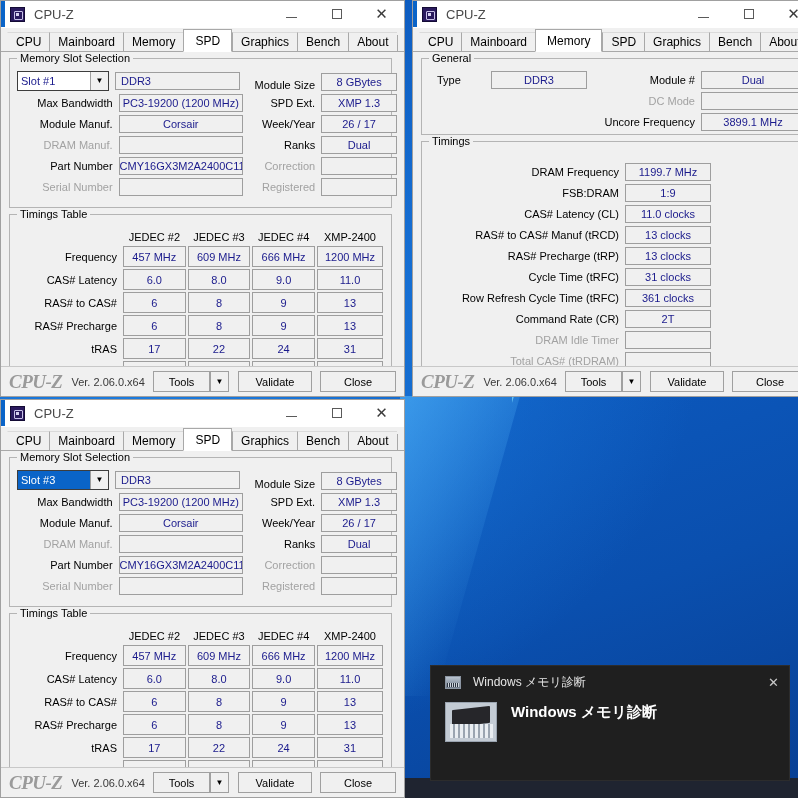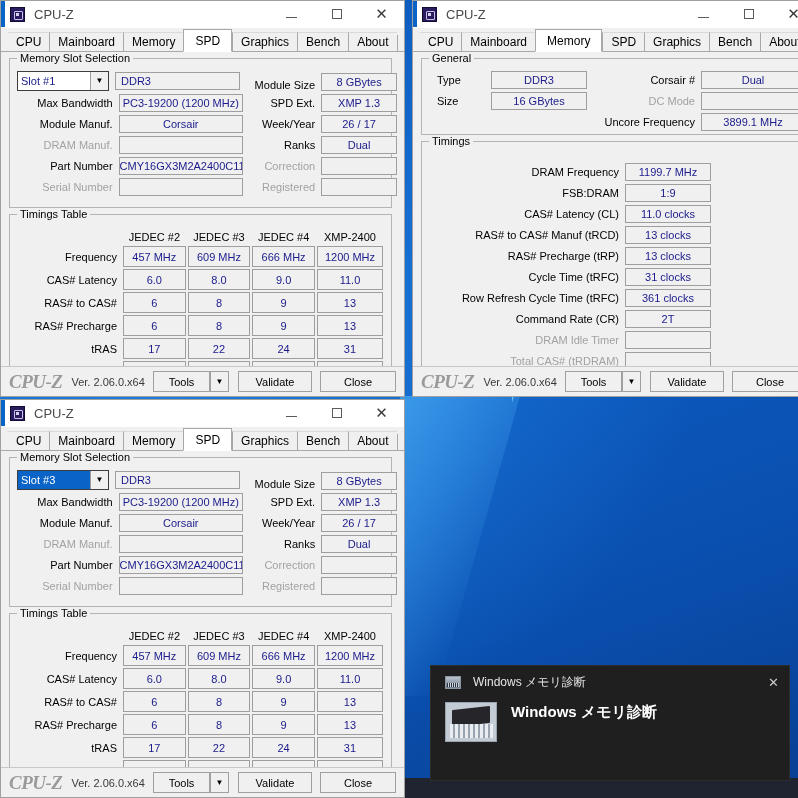--- a/index.html
+++ b/index.html
@@ -311,28 +311,24 @@
   <div class="body">
 
     <div class="group" style="height:57px;">
       <div class="glabel">General</div>
       <div style="display:flex;">
         <div style="width:158px;">
           <div class="row">
               <div class="lbl" style="width:50px;text-align:left;padding-left:8px;">Type</div>
             <div class="fld" style="width:100px;">DDR3</div>
             </div>
-          <div class="row">
-              <div class="lbl" style="width:50px;text-align:left;padding-left:8px;">Size</div>
-            <div class="fld" style="width:100px;">16 GBytes</div>
-            </div>
         </div>
         <div style="width:218px;">
           <div class="row">
-              <div class="lbl" style="width:108px;">Corsair #</div>
+              <div class="lbl" style="width:108px;">Module #</div>
             <div class="fld" style="width:104px;">Dual</div>
             </div>
           <div class="row">
               <div class="lbl dim" style="width:108px;">DC Mode</div>
             <div class="fld" style="width:104px;"></div>
             </div>
           <div class="row">
               <div class="lbl" style="width:108px;">Uncore Frequency</div>
             <div class="fld" style="width:104px;">3899.1 MHz</div>
             </div>

